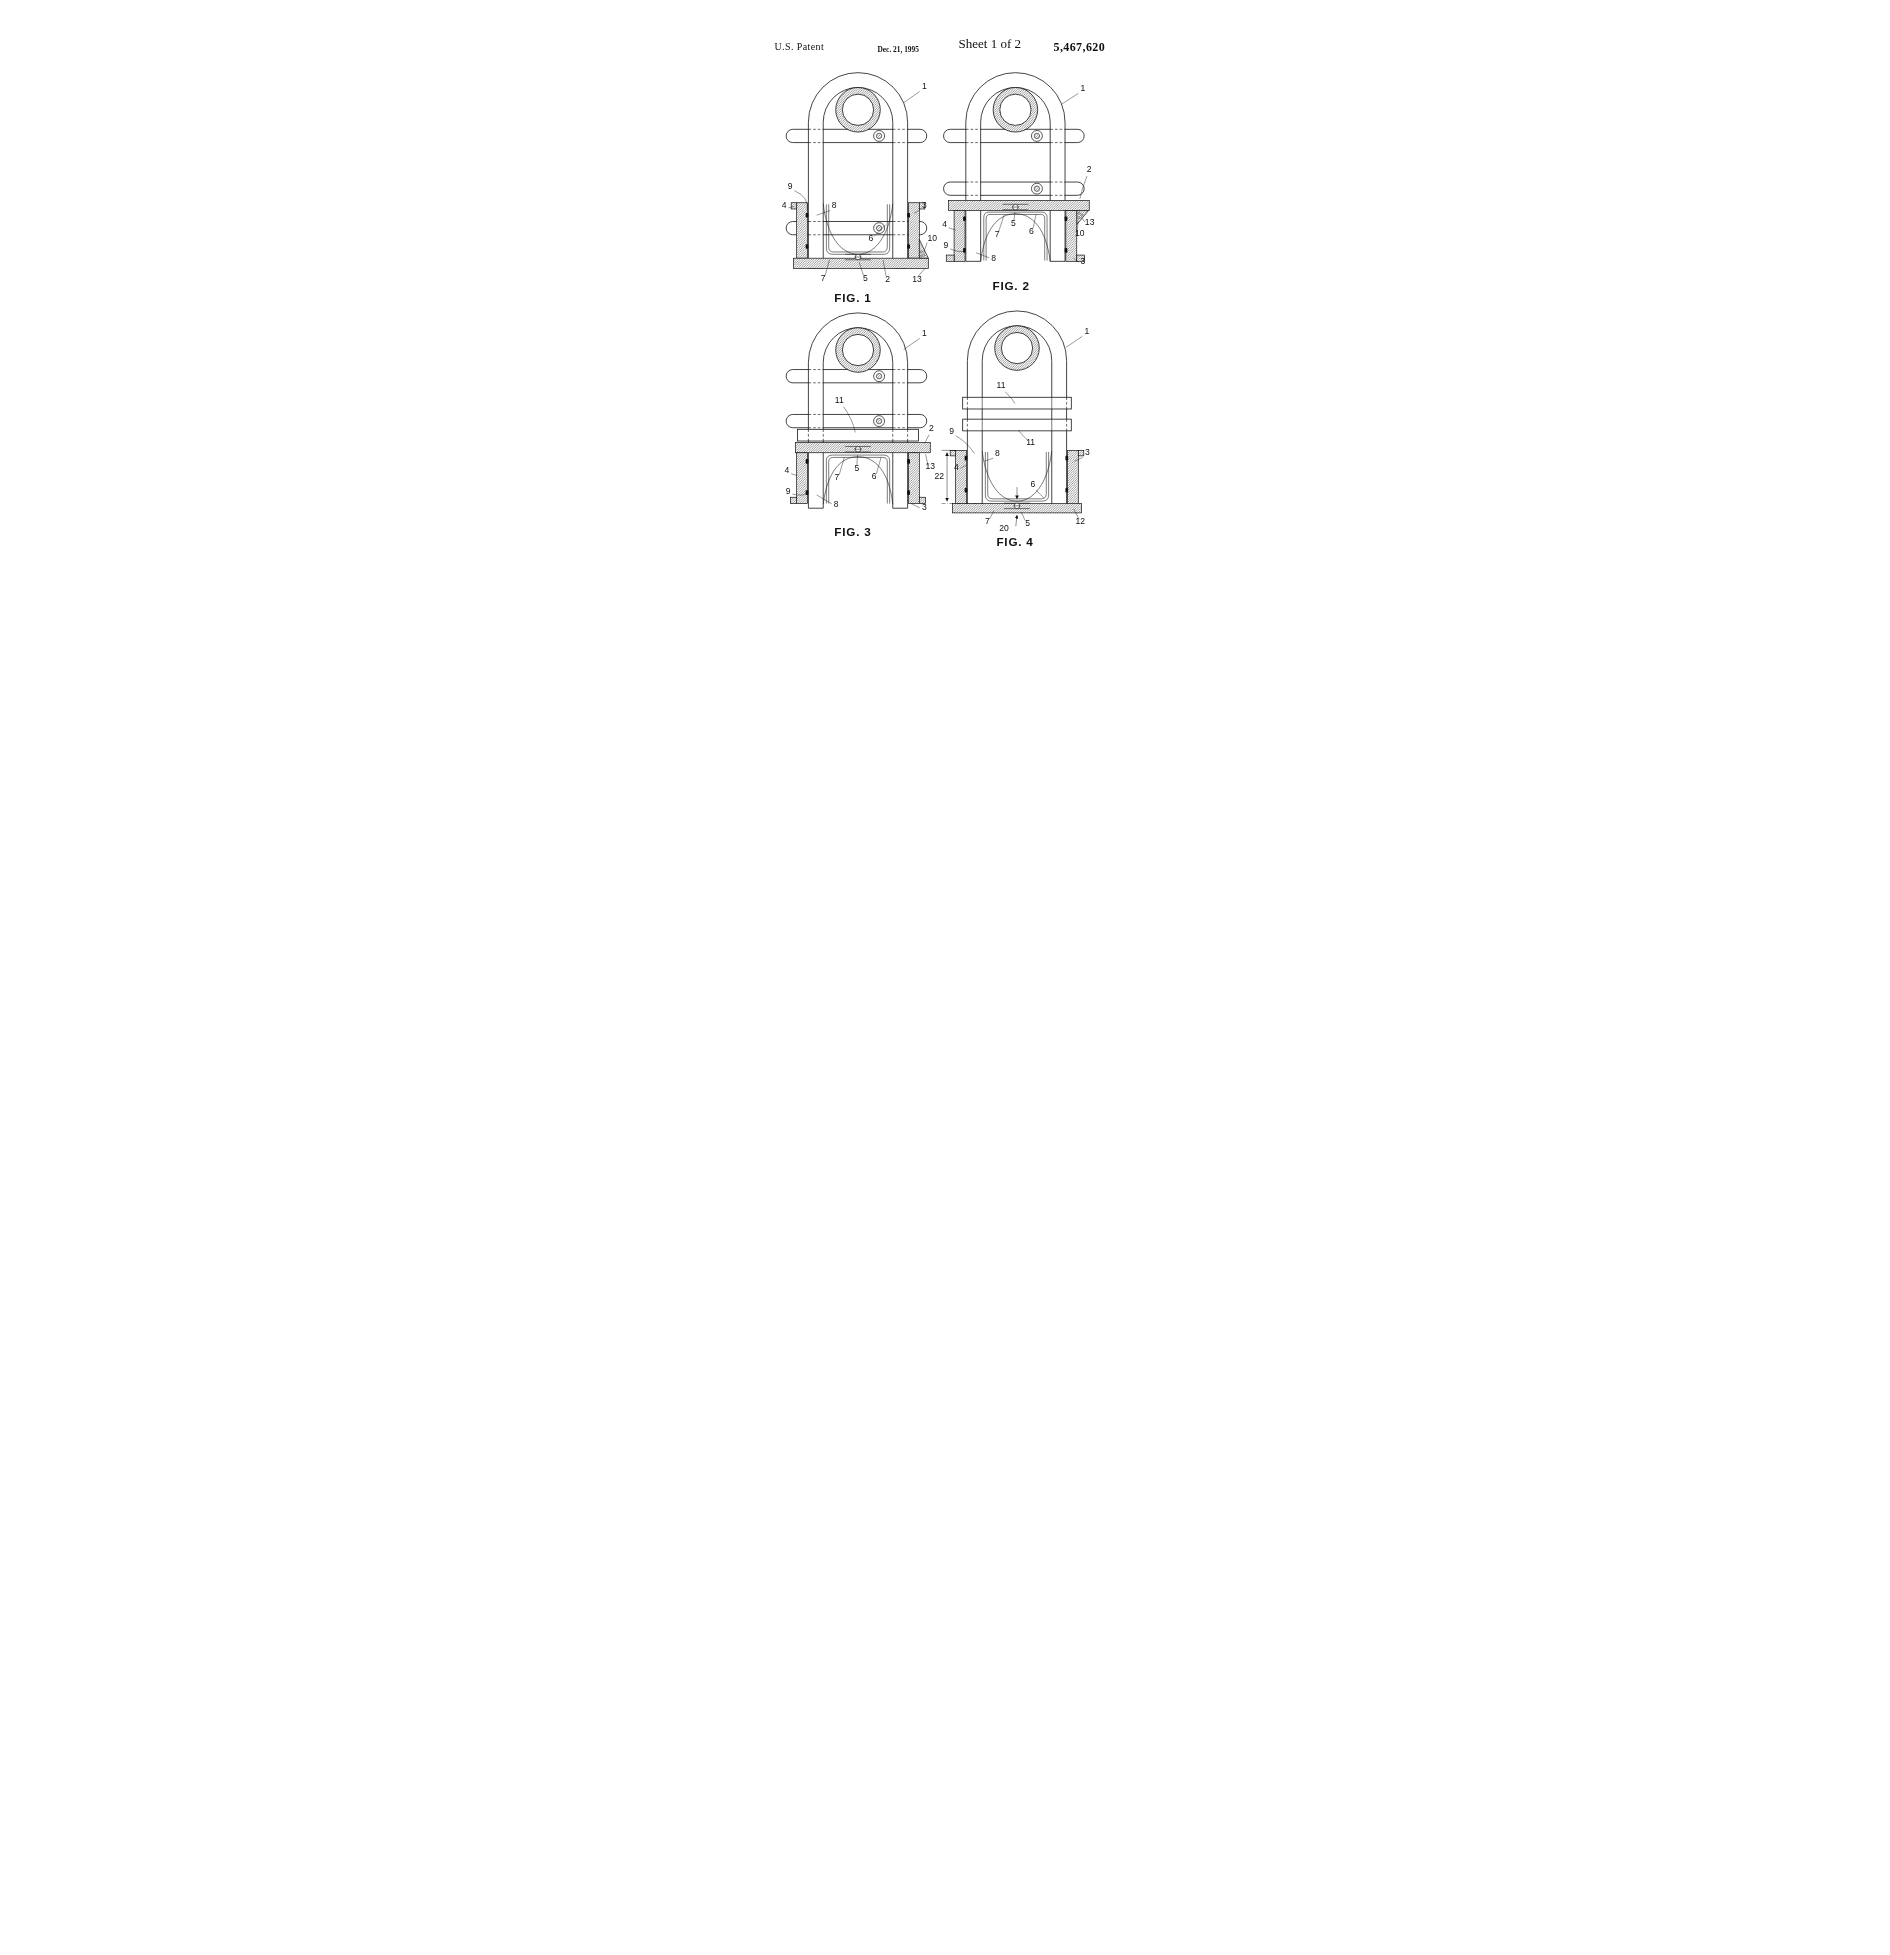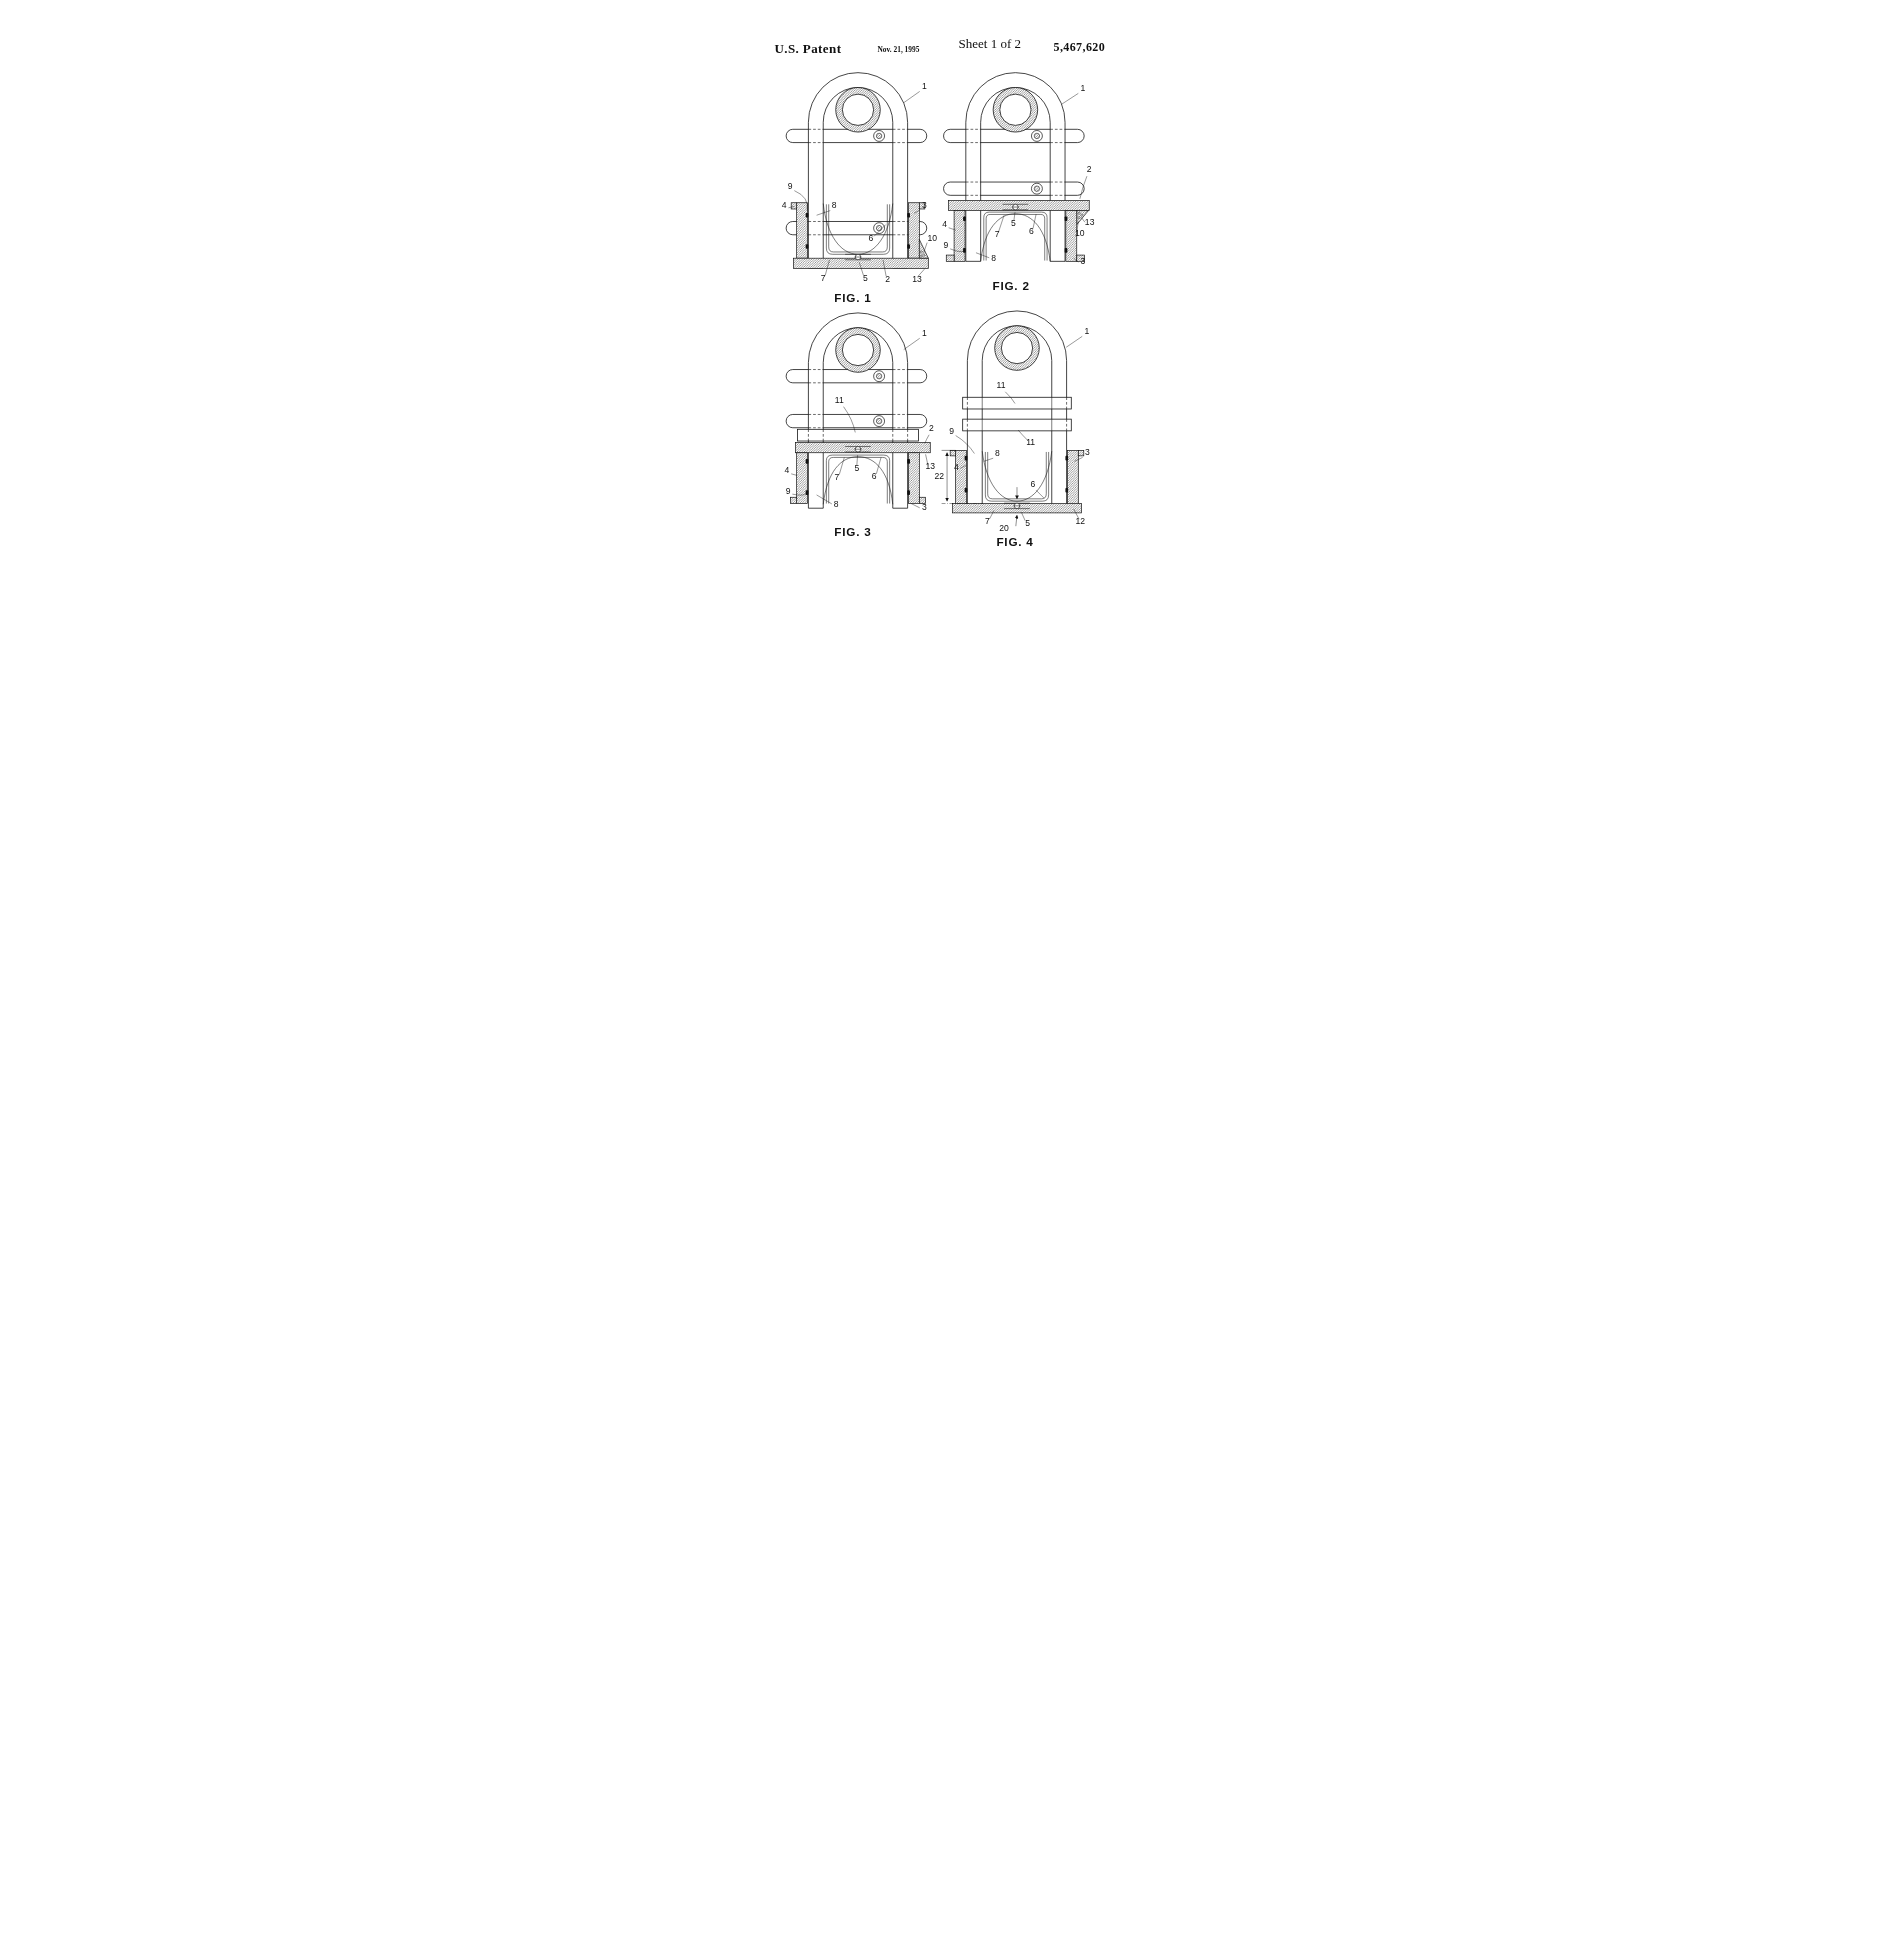--- a/index.html
+++ b/index.html
@@ -6,21 +6,21 @@
   .page {
     position:relative;
     width:425px;
     height:625px;
     margin:0 auto;
     background:#ffffff;
     font-family:"Liberation Serif", serif;
     overflow:hidden;
   }
   .hdr { position:absolute; color:#101010; white-space:nowrap; }
-  .hdr-title   { left:42px;  top:41px; font-size:13px; font-weight:bold; letter-spacing:0.4px; }
+  .hdr-title   { left:42px;  top:41px; font-size:10px; font-weight:normal; letter-spacing:0.4px; }
   .hdr-date    { left:145px;  top:45px; font-size:7.4px; font-weight:bold; }
   .hdr-sheet   { left:226px;  top:36px; font-size:13px; font-weight:normal; }
   .hdr-number  { left:321px;  top:40px; font-size:12px; font-weight:bold; letter-spacing:0.4px;text-align:center; }
   svg.sheet { position:absolute; left:0; top:0; }
 
   .tube    { fill:#ffffff; stroke:#111111; stroke-width:2; }
   .outline { fill:none; stroke:#111111; stroke-width:2; }
   .thin    { fill:none; stroke:#111111; stroke-width:1.4; }
   .leader  { fill:none; stroke:#111111; stroke-width:1.1; }
   .hid     { fill:none; stroke:#111111; stroke-width:1.6; stroke-dasharray:7 5; }
@@ -34,21 +34,21 @@
   .cline   { fill:none; stroke:#111111; stroke-width:1.1; stroke-dasharray:10 4 2 4; }
   .refnum  { font-family:"Liberation Sans", sans-serif; font-size:22px; fill:#111111; text-anchor:middle; }
   .figlabel{ font-family:"Liberation Sans", sans-serif; font-size:30px; font-weight:bold; fill:#111111; text-anchor:middle; letter-spacing:2px; }
 </style>
 </head>
 <body>
 
 <div class="page">
 
   <div class="hdr hdr-title">U.S. Patent</div>
-  <div class="hdr hdr-date">Nov. 21, 1995</div>
+  <div class="hdr hdr-date">Dec. 21, 1995</div>
   <div class="hdr hdr-sheet">Sheet 1 of 2</div>
   <div class="hdr hdr-number">5,467,620</div>
 
   <svg class="sheet" width="425" height="625" viewBox="0 0 1088 1598" xmlns="http://www.w3.org/2000/svg">
     <defs>
       <pattern id="hatch" patternUnits="userSpaceOnUse" width="6" height="6">
         <rect width="6" height="6" fill="#ffffff"></rect>
         <path d="M0,6 L6,0" stroke="#1a1a1a" stroke-width="1.1"></path>
       </pattern>
       <marker id="arr" viewBox="0 0 10 10" refX="9" refY="5" markerWidth="8" markerHeight="8" orient="auto-start-reverse">

